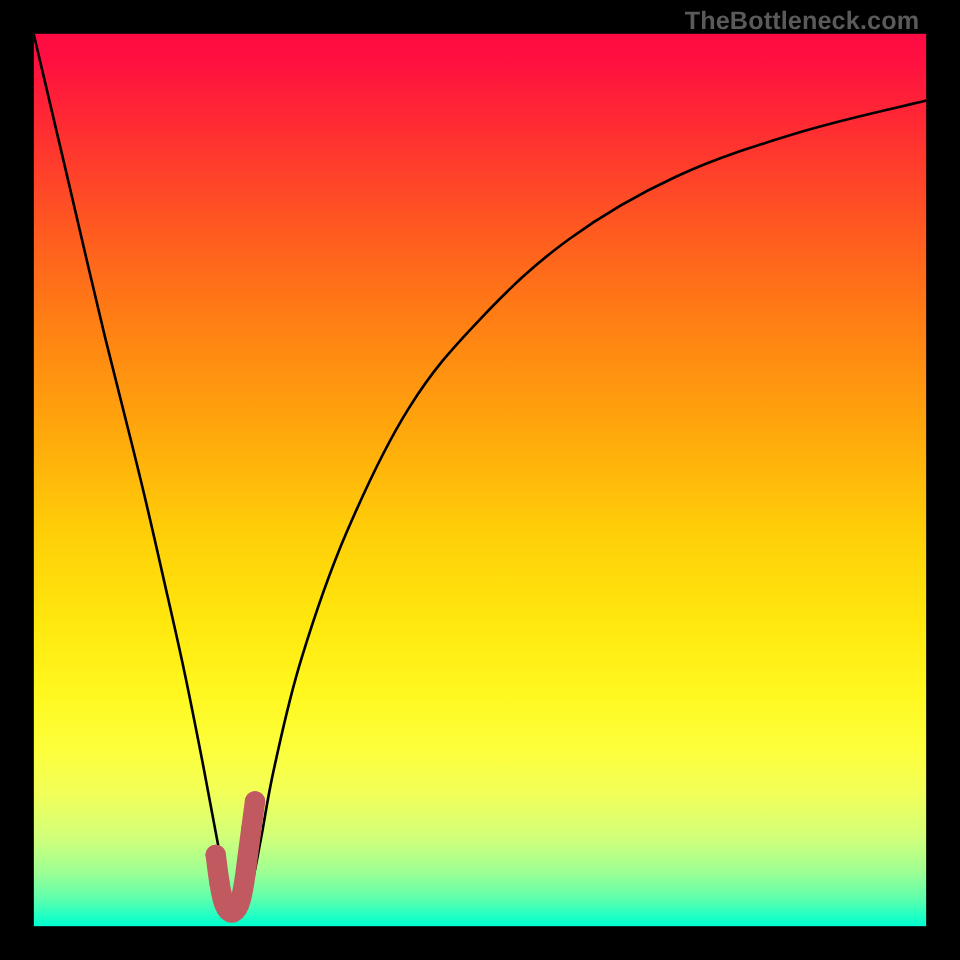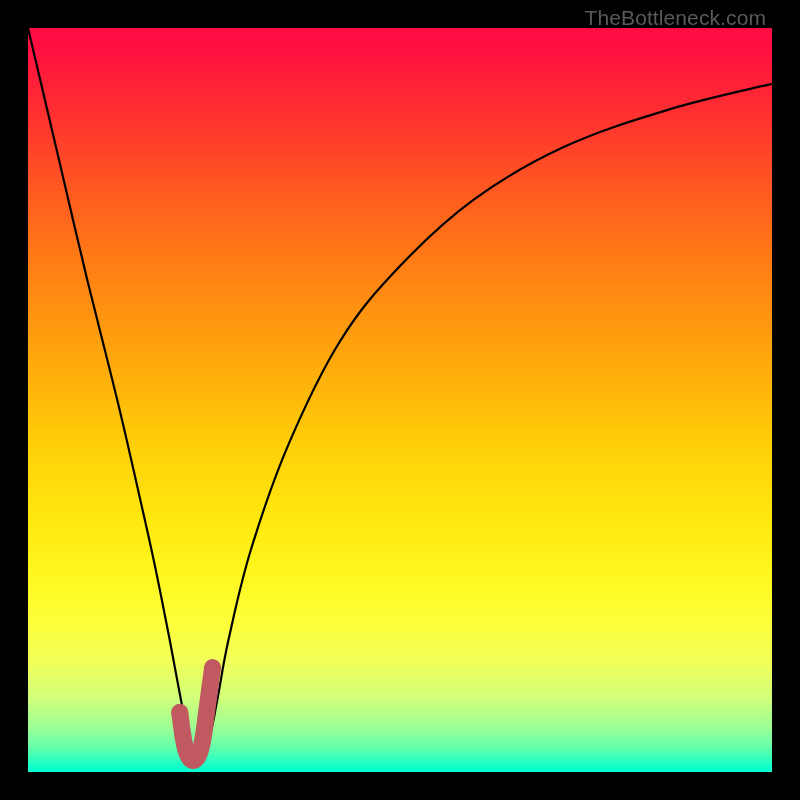--- a/index.html
+++ b/index.html
@@ -45,21 +45,21 @@
       #00ffd0 100%
     );
   }
 
   .watermark {
     position: absolute;
     top: 6px;
     right: 34px;
     color: #5a5a5a;
     font-size: 21px;
-    font-weight: 400;
+    font-weight: 700;
     letter-spacing: 0.1px;
     white-space: nowrap;
   }
 
   svg.curve-layer {
     position: absolute;
     left: 0; top: 0;
     width: 744px;
     height: 744px;
   }

